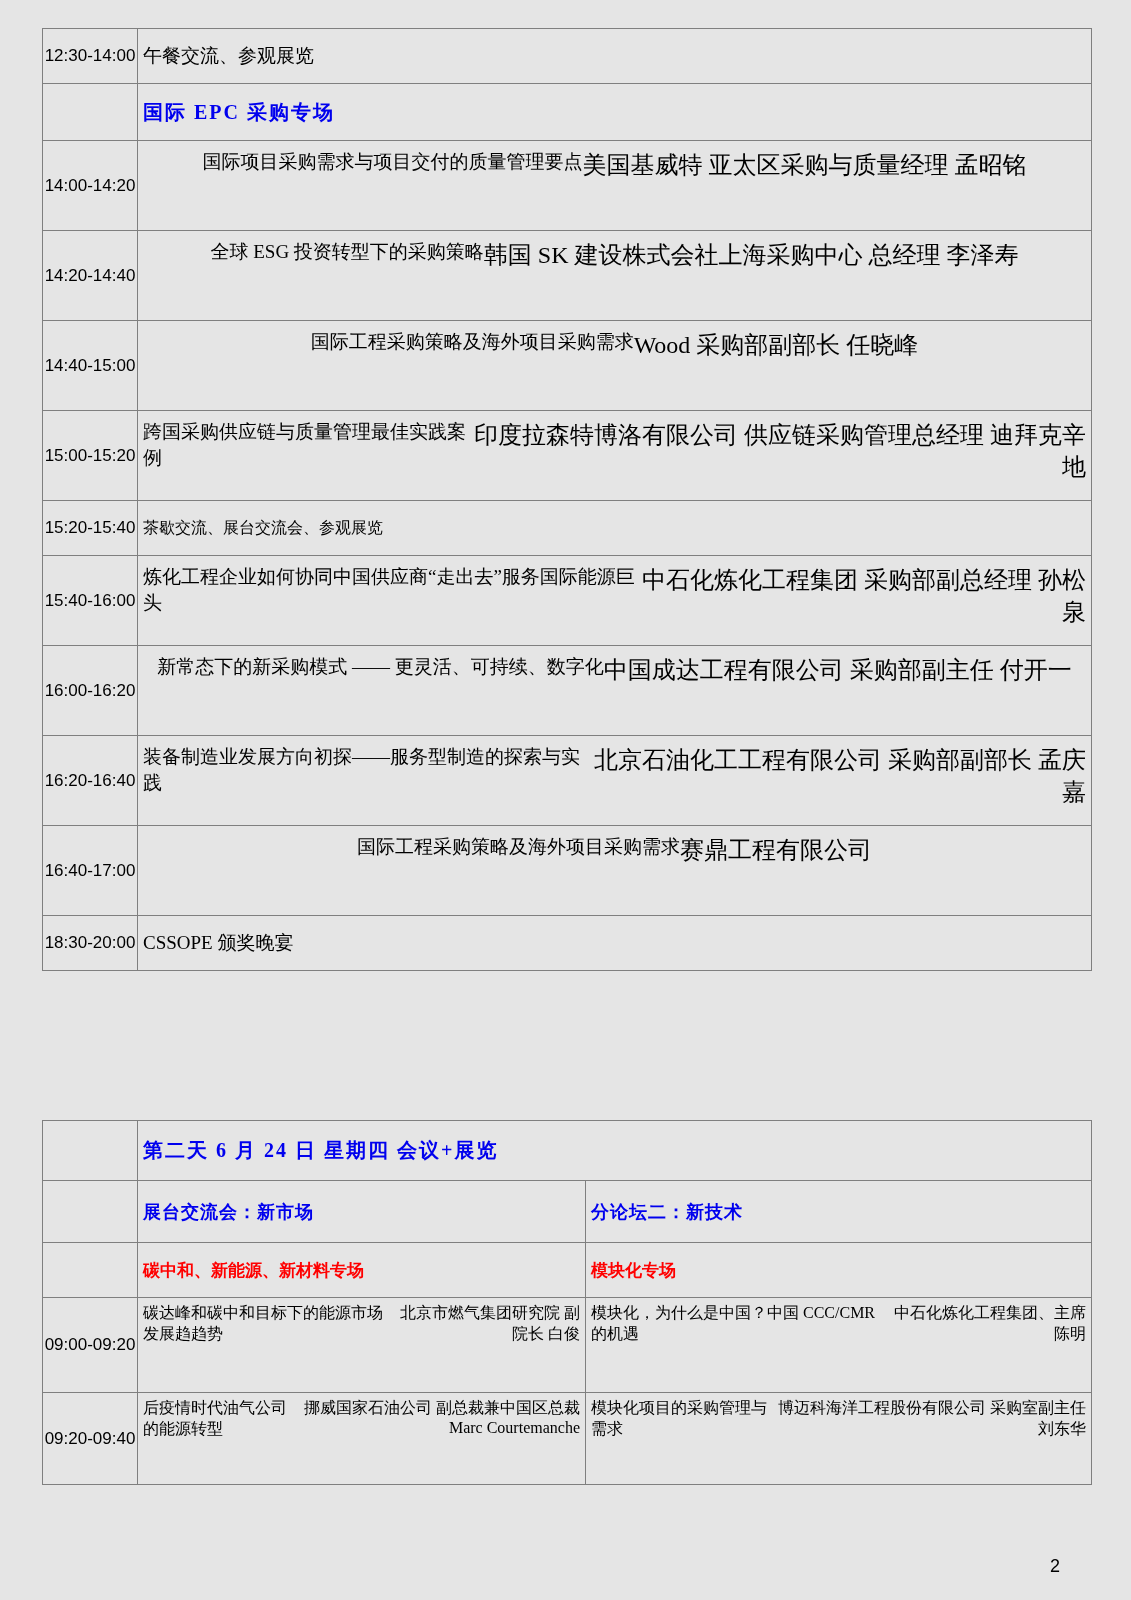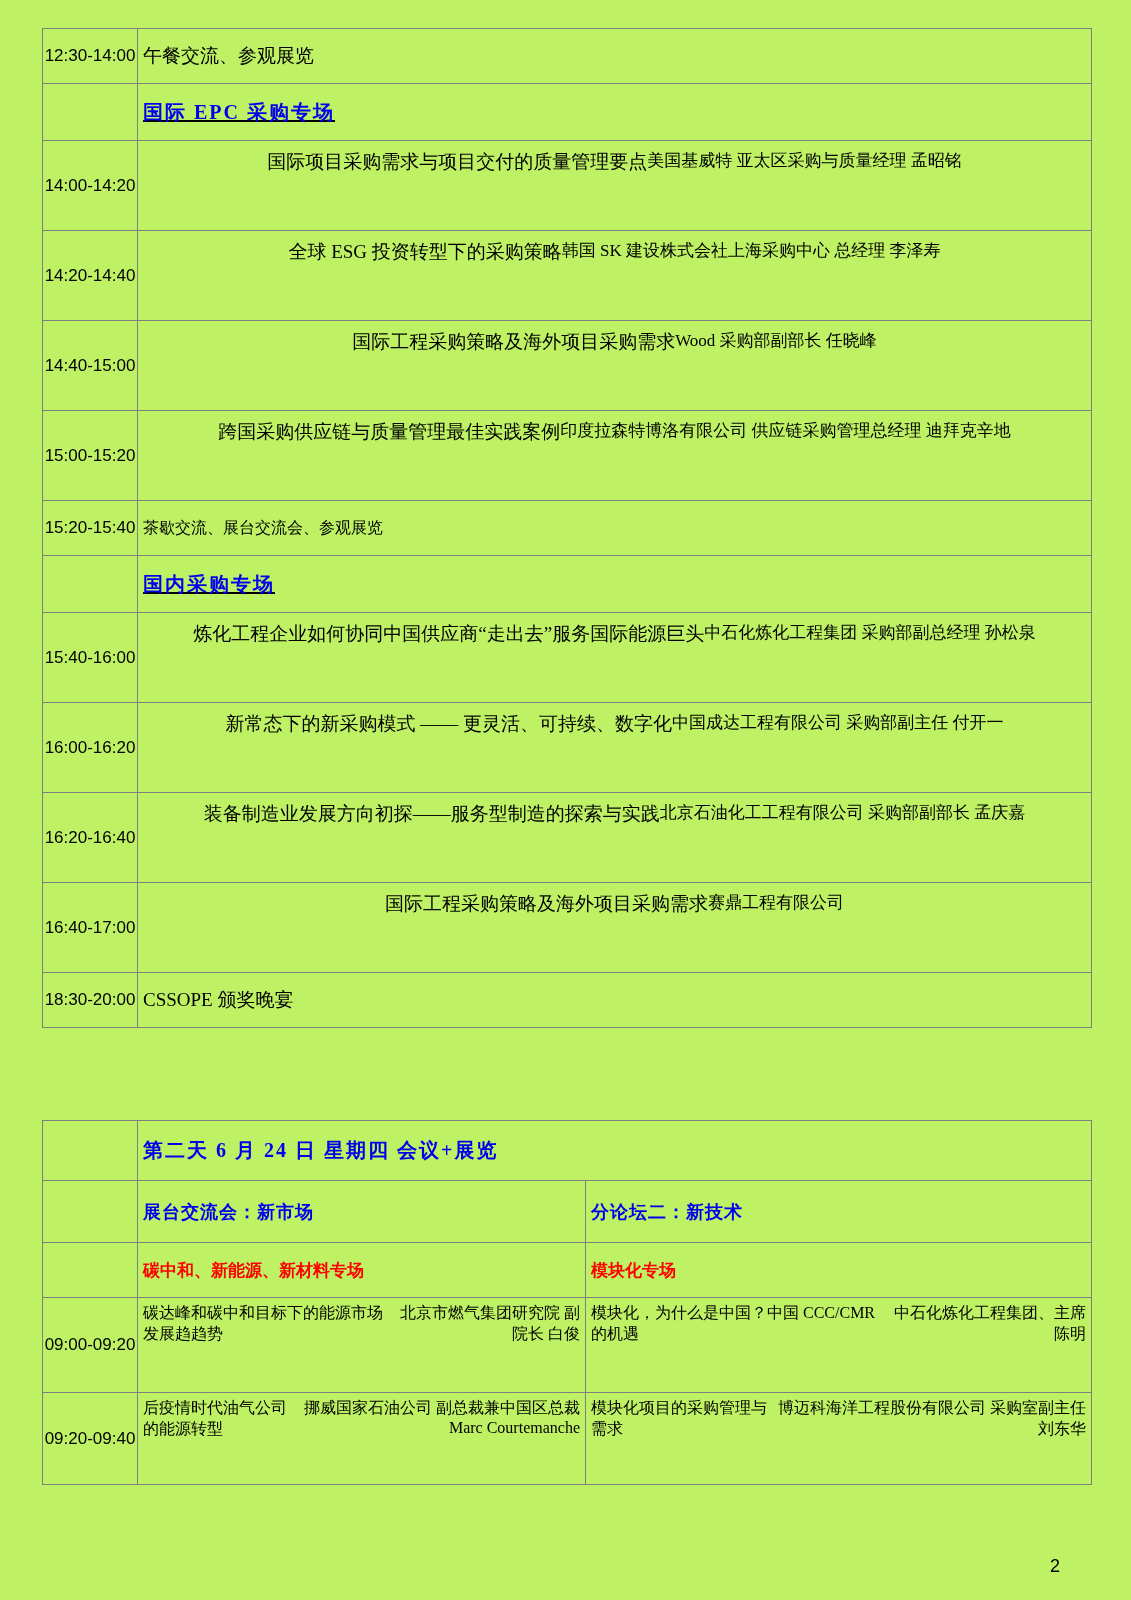--- a/index.html
+++ b/index.html
@@ -1,33 +1,33 @@
 <!DOCTYPE html>
 <html><head>
 <meta charset="utf-8">
 <style>
   html,body{margin:0;padding:0;background:#ffffff;}
-  .page{position:relative;width:1131px;height:1600px;background:#bef264;overflow:hidden;
+  .page{position:relative;width:1131px;height:1600px;background:#e5e5e5;overflow:hidden;
         font-family:"Liberation Serif","DejaVu Serif",serif;color:#000;}
   table.sched{border-collapse:collapse;table-layout:fixed;position:absolute;left:42px;}
   table.sched td{border:1px solid #7f7f7f;overflow:hidden;box-sizing:border-box;}
   #day1{top:28px;width:1049px;}
   #day2{top:1120px;width:1049px;}
   td.time{text-align:center;vertical-align:middle;
           font-family:"Liberation Sans","DejaVu Sans",sans-serif;font-size:17px;padding:0 1px;}
   td.content{vertical-align:middle;padding:2px 5px;font-size:19px;}
   tr.simple-row{height:55px;}
-  tr.section-row{height:57px;text-decoration:underline;}
+  tr.section-row{height:57px;}
   tr.talk-row{height:90px;}
   td.section{font-weight:bold;color:#0000ee;font-size:20px;letter-spacing:2px;}
   td.talk{vertical-align:top;padding:0;}
   .talk-inner{display:flex;justify-content:center;
               height:100%;box-sizing:border-box;padding:8px 5px 14px 5px;}
   .title{text-align:left;font-size:19px;}
-  .speaker{text-align:right;font-size:17px;}
+  .speaker{text-align:right;font-size:24px;}
   #day1 tr.simple-row:nth-child(7) td.content{font-size:16px;}
   
   tr.day-row{height:60px;}
   tr.forum-row{height:62px;}
   tr.special-row{height:55px;}
   tr.talk2-row{height:95px;}
   tr.talk2-row.last{height:92px;}
   td.dayhead{font-weight:bold;color:#0000ee;font-size:20px;letter-spacing:2px;vertical-align:middle;padding:2px 5px;}
   td.forum{font-weight:bold;color:#0000ee;font-size:18px;letter-spacing:1px;vertical-align:middle;padding:2px 5px;}
   td.special{font-weight:bold;color:#ff0000;font-size:17px;vertical-align:middle;padding:2px 5px;}
@@ -87,24 +87,20 @@
           <td class="talk">
             <div class="talk-inner">
               <div class="title">跨国采购供应链与质量管理最佳实践案例</div>
               <div class="speaker">印度拉森特博洛有限公司  供应链采购管理总经理  迪拜克辛地</div>
             </div>
           </td>
         </tr>
         <tr class="simple-row">
           <td class="time">15:20-15:40</td>
           <td class="content simple">茶歇交流、展台交流会、参观展览</td>
-        </tr>
-        <tr class="section-row">
-          <td class="time"></td>
-          <td class="content section">国内采购专场</td>
         </tr>
         <tr class="talk-row">
           <td class="time">15:40-16:00</td>
           <td class="talk">
             <div class="talk-inner">
               <div class="title">炼化工程企业如何协同中国供应商“走出去”服务国际能源巨头</div>
               <div class="speaker">中石化炼化工程集团  采购部副总经理  孙松泉</div>
             </div>
           </td>
         </tr>

